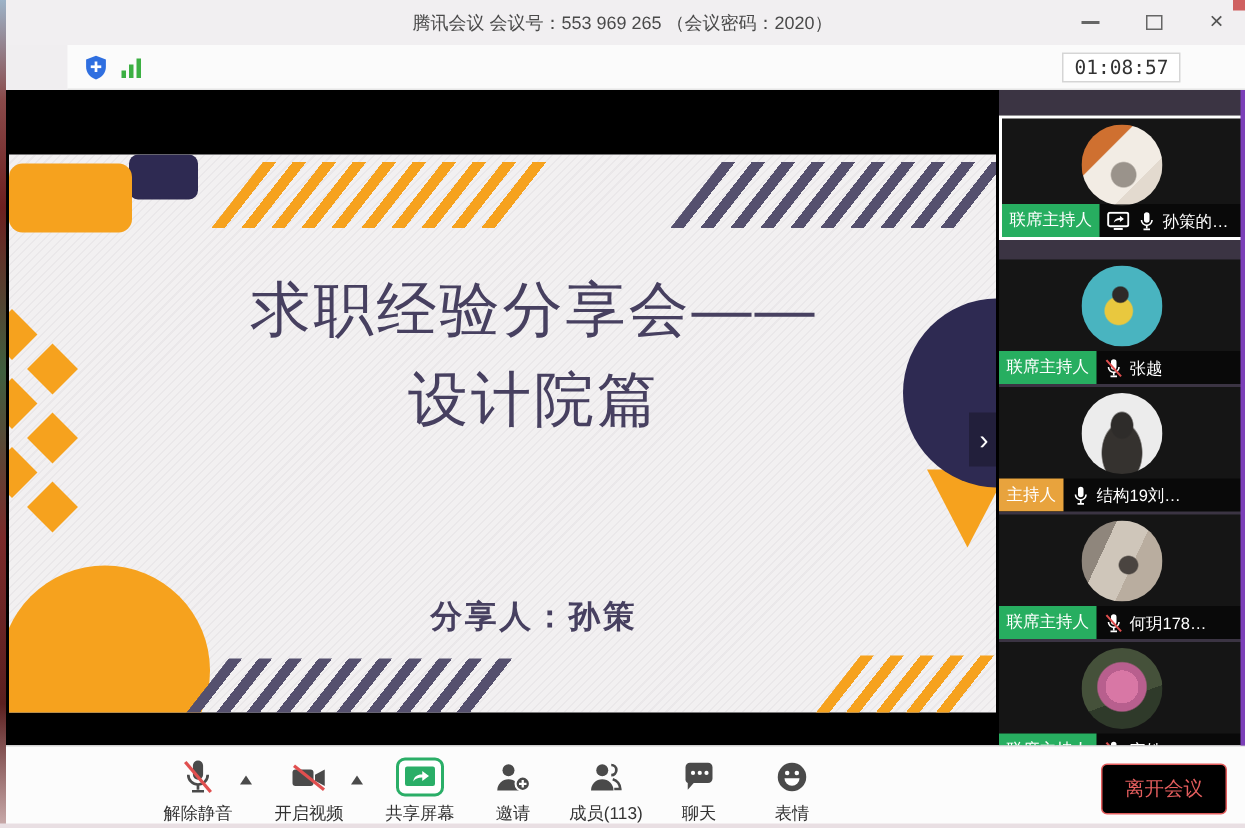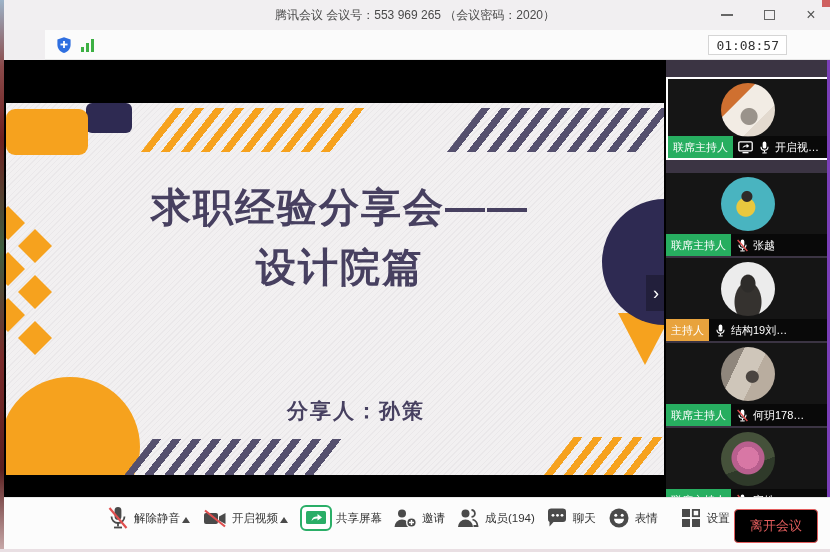--- a/index.html
+++ b/index.html
@@ -53,22 +53,22 @@
   .st-bot-purple { left:130px; top:336px; width:198px; height:42px; }
   .st-bot-orange { left:552px; top:334px; width:92px; height:40px; }
   .diamonds { position:absolute; left:-16px; top:100px; width:80px; height:150px; }
   .diamonds i { position:absolute; width:24px; height:24px; background:#f6a21e; transform:rotate(45deg); }
   .d1{left:6px;top:8px;} .d2{left:33px;top:31px;} .d3{left:6px;top:54px;}
   .d4{left:33px;top:77px;} .d5{left:6px;top:100px;} .d6{left:33px;top:123px;}
   .circle-navy { position:absolute; left:596px; top:96px; width:126px; height:126px; border-radius:50%; background:#2e2a52; z-index:3; }
   .tri-orange { position:absolute; left:612px; top:210px; width:0; height:0; z-index:2;
     border-left:27px solid transparent; border-right:27px solid transparent; border-top:52px solid #f6a21e; }
   .circle-orange { position:absolute; left:-6px; top:274px; width:140px; height:140px; border-radius:50%; background:#f6a21e; }
-  .slide-title { position:absolute; left:64px; top:74px; width:540px; text-align:center;
-    font-weight:bold; font-size:40px; line-height:60px; color:#474060; letter-spacing:2px; z-index:4; }
+  .slide-title { position:absolute; left:80px; top:74px; width:540px; text-align:center;
+    font-weight:normal; font-size:40px; line-height:60px; color:#474060; letter-spacing:2px; z-index:4; }
   .presenter { position:absolute; left:80px; top:294px; width:540px; text-align:center;
     font-weight:bold; font-size:21px; color:#474060; letter-spacing:2px; z-index:4; }
   .slide-nav { position:absolute; left:640px; top:172px; width:20px; height:36px; background:rgba(25,22,40,0.55);
     color:#fff; font-size:18px; display:flex; align-items:center; justify-content:center; z-index:5; }
 
   
   .sidebar { position:absolute; left:666px; top:60px; width:164px; height:437px; background:#3b3443; overflow:hidden; }
   .tile { position:relative; width:164px; height:83px; background:#151515; margin-bottom:2px; overflow:hidden; }
   .tile.first { margin-top:17px; border:2px solid #fff; margin-bottom:13px; }
   .avatar { position:absolute; left:50%; top:4px; transform:translateX(-50%); width:54px; height:54px; border-radius:50%; }
@@ -87,21 +87,21 @@
     display:flex; align-items:center; }
   .badge { flex:none; height:22px; line-height:22px; padding:0 5px; font-size:11px; color:#fff; }
   .badge-green { background:#27ae60; }
   .badge-orange { background:#e8a33d; }
   .t-icon { flex:none; margin-left:5px; display:flex; align-items:center; }
   .t-name { flex:1; margin-left:4px; font-size:11px; color:#fff; white-space:nowrap; overflow:hidden; text-overflow:ellipsis; padding-right:3px; }
 
   
   .toolbar { position:absolute; left:0; top:497px; width:830px; height:55px; background:#fcfcfc;
     border-top:1px solid #e8e8e8; display:flex; align-items:flex-start; padding:7px 0 0 106px; z-index:40; }
-  .tb-item { display:flex; align-items:center; gap:4px; min-width:52px; cursor:default; }
+  .tb-item { display:flex; flex-direction:column; align-items:center; gap:4px; min-width:52px; cursor:default; }
   .tb-gap { width:10px; } .tb-gap-s { width:4px; }
   .tb-icon { height:26px; display:flex; align-items:center; justify-content:center; }
   .tb-label { font-size:11.5px; color:#333; white-space:nowrap; }
   .tb-caret { width:0; height:0; border-left:4px solid transparent; border-right:4px solid transparent;
     border-bottom:6px solid #4a4a4a; margin:12px 8px 0 2px; }
   .share-box { width:32px; height:26px; border:2px solid #2aae67; border-radius:6px; background:#fff;
     display:flex; align-items:center; justify-content:center; }
   .leave-btn { position:absolute; right:12px; top:11px; padding:7px 15px; border:1px solid #e35d5d;
     border-radius:4px; color:#e35d5d; font-size:13px; background:#000000; cursor:default; }
 
@@ -198,21 +198,21 @@
             </svg>
         </span>
         <span class="t-icon">
           <svg width="13" height="15" viewBox="0 0 24 26">
               <path d="M12 2 a3.4 3.4 0 0 1 3.4 3.4 v6 a3.4 3.4 0 0 1 -6.8 0 v-6 A3.4 3.4 0 0 1 12 2 z" fill="#fff"></path>
               <path d="M5.5 11.5 a6.5 6.5 0 0 0 13 0" stroke="#fff" stroke-width="2" fill="none"></path>
               <line x1="12" y1="18" x2="12" y2="22" stroke="#fff" stroke-width="2"></line>
               <line x1="8" y1="23" x2="16" y2="23" stroke="#fff" stroke-width="2"></line>
             </svg>
         </span>
-        <span class="t-name">开启视频…</span>
+        <span class="t-name">孙策的屏…</span>
       </div>
     </div>
 
     <div class="tile">
       <div class="avatar av-girl"></div>
       <div class="tile-bar">
         <span class="badge badge-green">联席主持人</span>
         <span class="t-icon">
           <svg width="13" height="15" viewBox="0 0 24 26">
               <path d="M12 2 a3.4 3.4 0 0 1 3.4 3.4 v6 a3.4 3.4 0 0 1 -6.8 0 v-6 A3.4 3.4 0 0 1 12 2 z" fill="#fff"></path>
@@ -336,21 +336,21 @@
 
     <div class="tb-item">
       <span class="tb-icon">
         <svg width="26" height="24" viewBox="0 0 26 24">
             <path d="M16.5 4 a3.4 3.4 0 0 1 0 6.8" fill="none" stroke="#4a4a4a" stroke-width="1.8"></path>
             <path d="M17.5 13.5 a7 7 0 0 1 5 6.5 h-4" fill="none" stroke="#4a4a4a" stroke-width="1.8"></path>
             <circle cx="10.5" cy="7.5" r="4" fill="#4a4a4a"></circle>
             <path d="M3 21 a7.5 7.5 0 0 1 15 0 z" fill="#4a4a4a"></path>
           </svg>
       </span>
-      <span class="tb-label">成员(194)</span>
+      <span class="tb-label">成员(113)</span>
     </div>
     <span class="tb-gap"></span>
 
     <div class="tb-item">
       <span class="tb-icon">
         <svg width="24" height="24" viewBox="0 0 24 24">
             <path d="M3 5.5 A3 3 0 0 1 6 2.5 h12 a3 3 0 0 1 3 3 v7.5 a3 3 0 0 1 -3 3 h-9.5 L4.5 20.5 v-4.5 A3 3 0 0 1 3 13 z" fill="#4a4a4a"></path>
             <circle cx="8" cy="9.3" r="1.4" fill="#fff"></circle>
             <circle cx="12.5" cy="9.3" r="1.4" fill="#fff"></circle>
             <circle cx="17" cy="9.3" r="1.4" fill="#fff"></circle>
@@ -368,31 +368,20 @@
             <circle cx="15.2" cy="9.3" r="1.5" fill="#fff"></circle>
             <path d="M7 12.8 a5 5 0 0 0 10 0 z" fill="#fff"></path>
           </svg>
       </span>
       <span class="tb-label">表情</span>
     </div>
     <span class="tb-gap"></span>
 
     <span class="tb-gap"></span>
 
-    <div class="tb-item">
-      <span class="tb-icon">
-        <svg width="24" height="24" viewBox="0 0 24 24">
-            <rect x="3" y="3" width="8" height="8" fill="#4a4a4a"></rect>
-            <rect x="13.8" y="3.9" width="6.3" height="6.3" fill="none" stroke="#4a4a4a" stroke-width="1.8"></rect>
-            <rect x="3" y="13" width="8" height="8" fill="#4a4a4a"></rect>
-            <rect x="13" y="13" width="8" height="8" fill="#4a4a4a"></rect>
-          </svg>
-      </span>
-      <span class="tb-label">设置</span>
-    </div>
 
     <button class="leave-btn">离开会议</button>
   </div>
 
   <div class="edge-left"></div>
   <div class="edge-right"></div>
   <div class="corner-tr"></div>
   <div class="edge-bottom"></div>
 </div>
 

